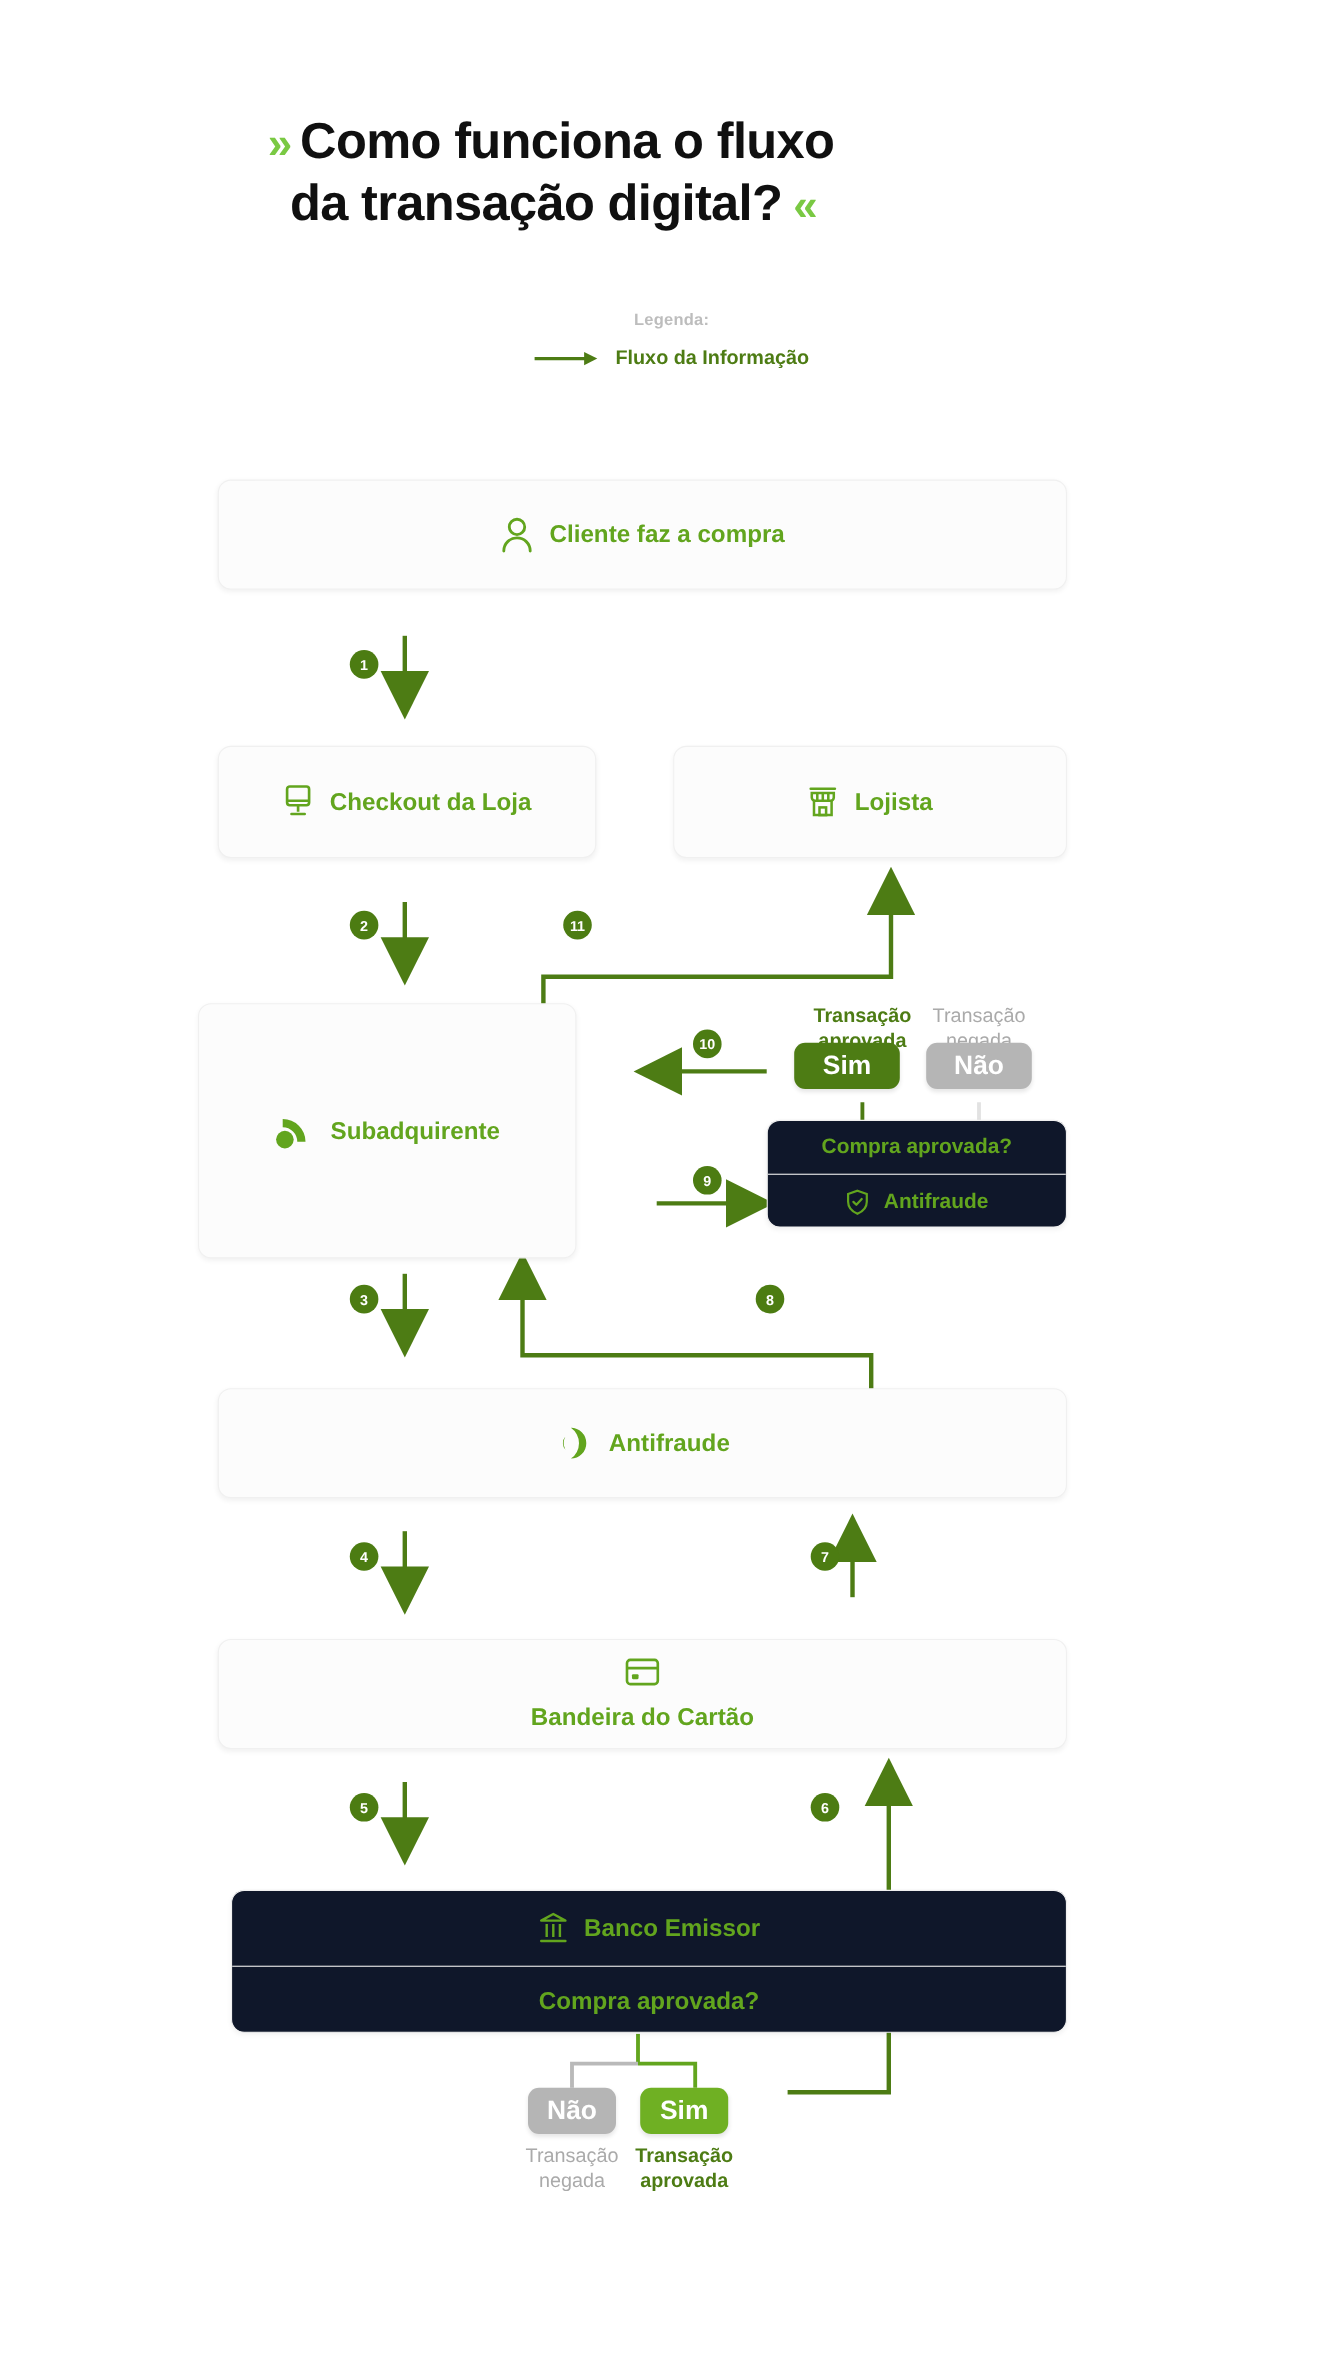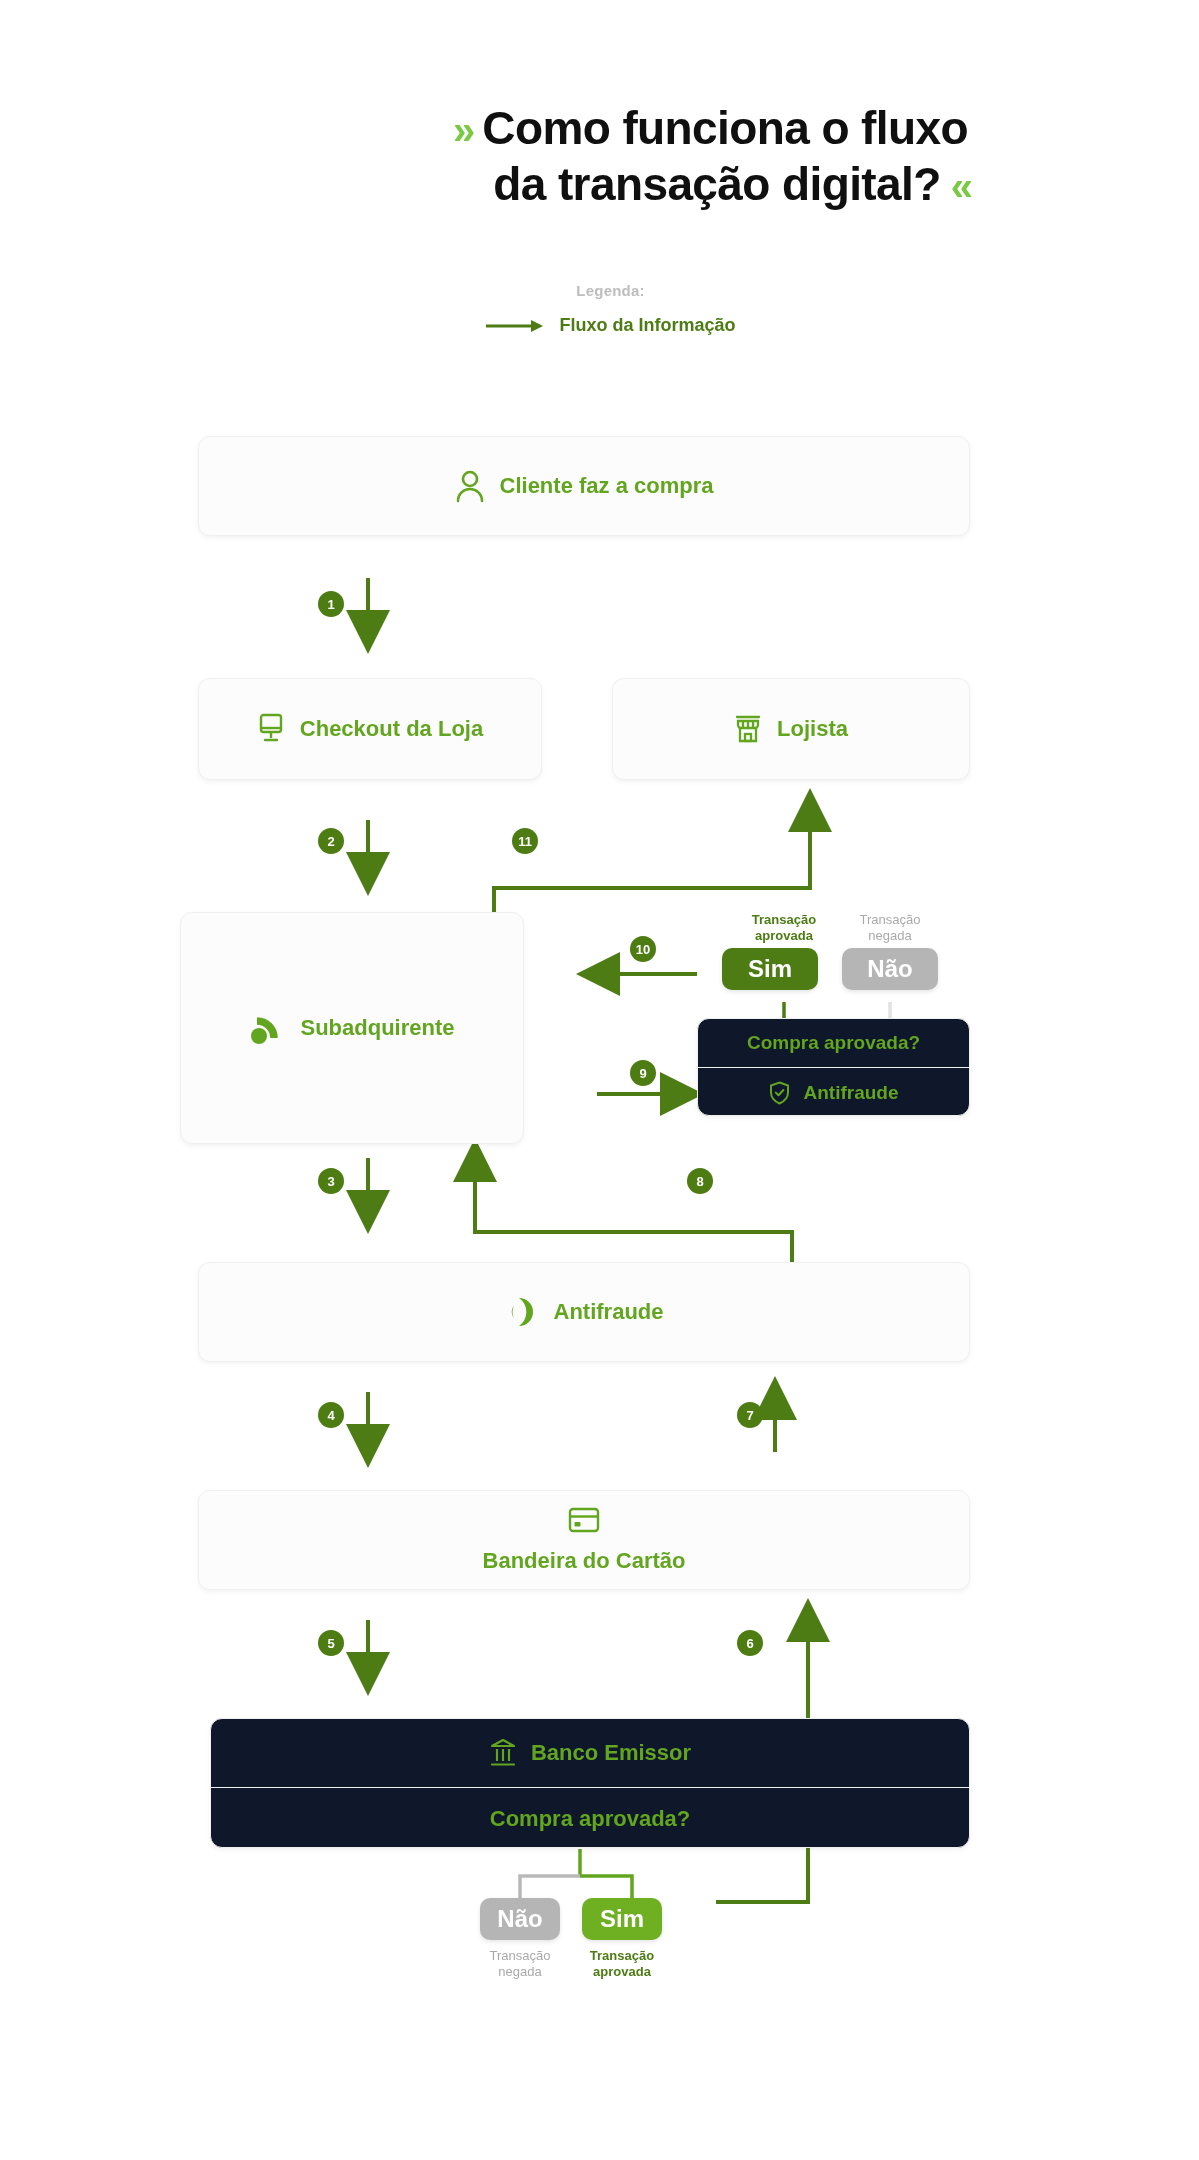--- a/index.html
+++ b/index.html
@@ -4,21 +4,21 @@
 <style>
   html,body{margin:0;padding:0;background:#ffffff;}
   body{
     width:1199px;height:2160px;position:relative;overflow:hidden;
     font-family:"Liberation Sans", sans-serif;
     -webkit-font-smoothing:antialiased;
   }
   .stage{position:absolute;left:0;top:0;width:1199px;height:2160px;}
 
   
-  #title-block{position:absolute;left:0;top:100px;width:968px;text-align:right;}
+  #title-block{position:absolute;left:0;top:100px;width:968px;text-align:center;padding-left:17px;}
   .title-line{
     font-size:46px;font-weight:700;color:#101010;letter-spacing:-0.6px;
     line-height:1.22;white-space:nowrap;
   }
   .chev{color:#7ac943;font-weight:800;font-size:40px;letter-spacing:-5px;}
   .chev.left{margin-right:12px;}
   .chev.right{margin-left:10px;}
 
   
   #legend{position:absolute;left:0;top:282px;width:1199px;text-align:center;padding-left:11px;}
@@ -56,21 +56,21 @@
   .pill{
     position:absolute;border-radius:10px;display:flex;align-items:center;justify-content:center;
     font-size:24px;font-weight:700;color:#ffffff;box-sizing:border-box;
     box-shadow:0 2px 4px rgba(0,0,0,.10);
   }
   .pill.yes-dark{background:#4d7c14;}
   .pill.yes-bright{background:#6fb023;}
   .pill.no{background:#b5b5b5;}
 
   .pill-note{
-    position:absolute;text-align:center;font-size:13px;line-height:1.25;white-space:pre-line;
+    position:absolute;text-align:center;font-size:18px;line-height:1.25;white-space:pre-line;
   }
   .pill-note.ok{color:#4d7c14;font-weight:700;}
   .pill-note.bad{color:#aaaaaa;font-weight:400;}
 
   svg.wires{position:absolute;left:0;top:0;width:1199px;height:2160px;pointer-events:none;}
 </style>
 </head>
 <body>
 
 <div class="stage">

